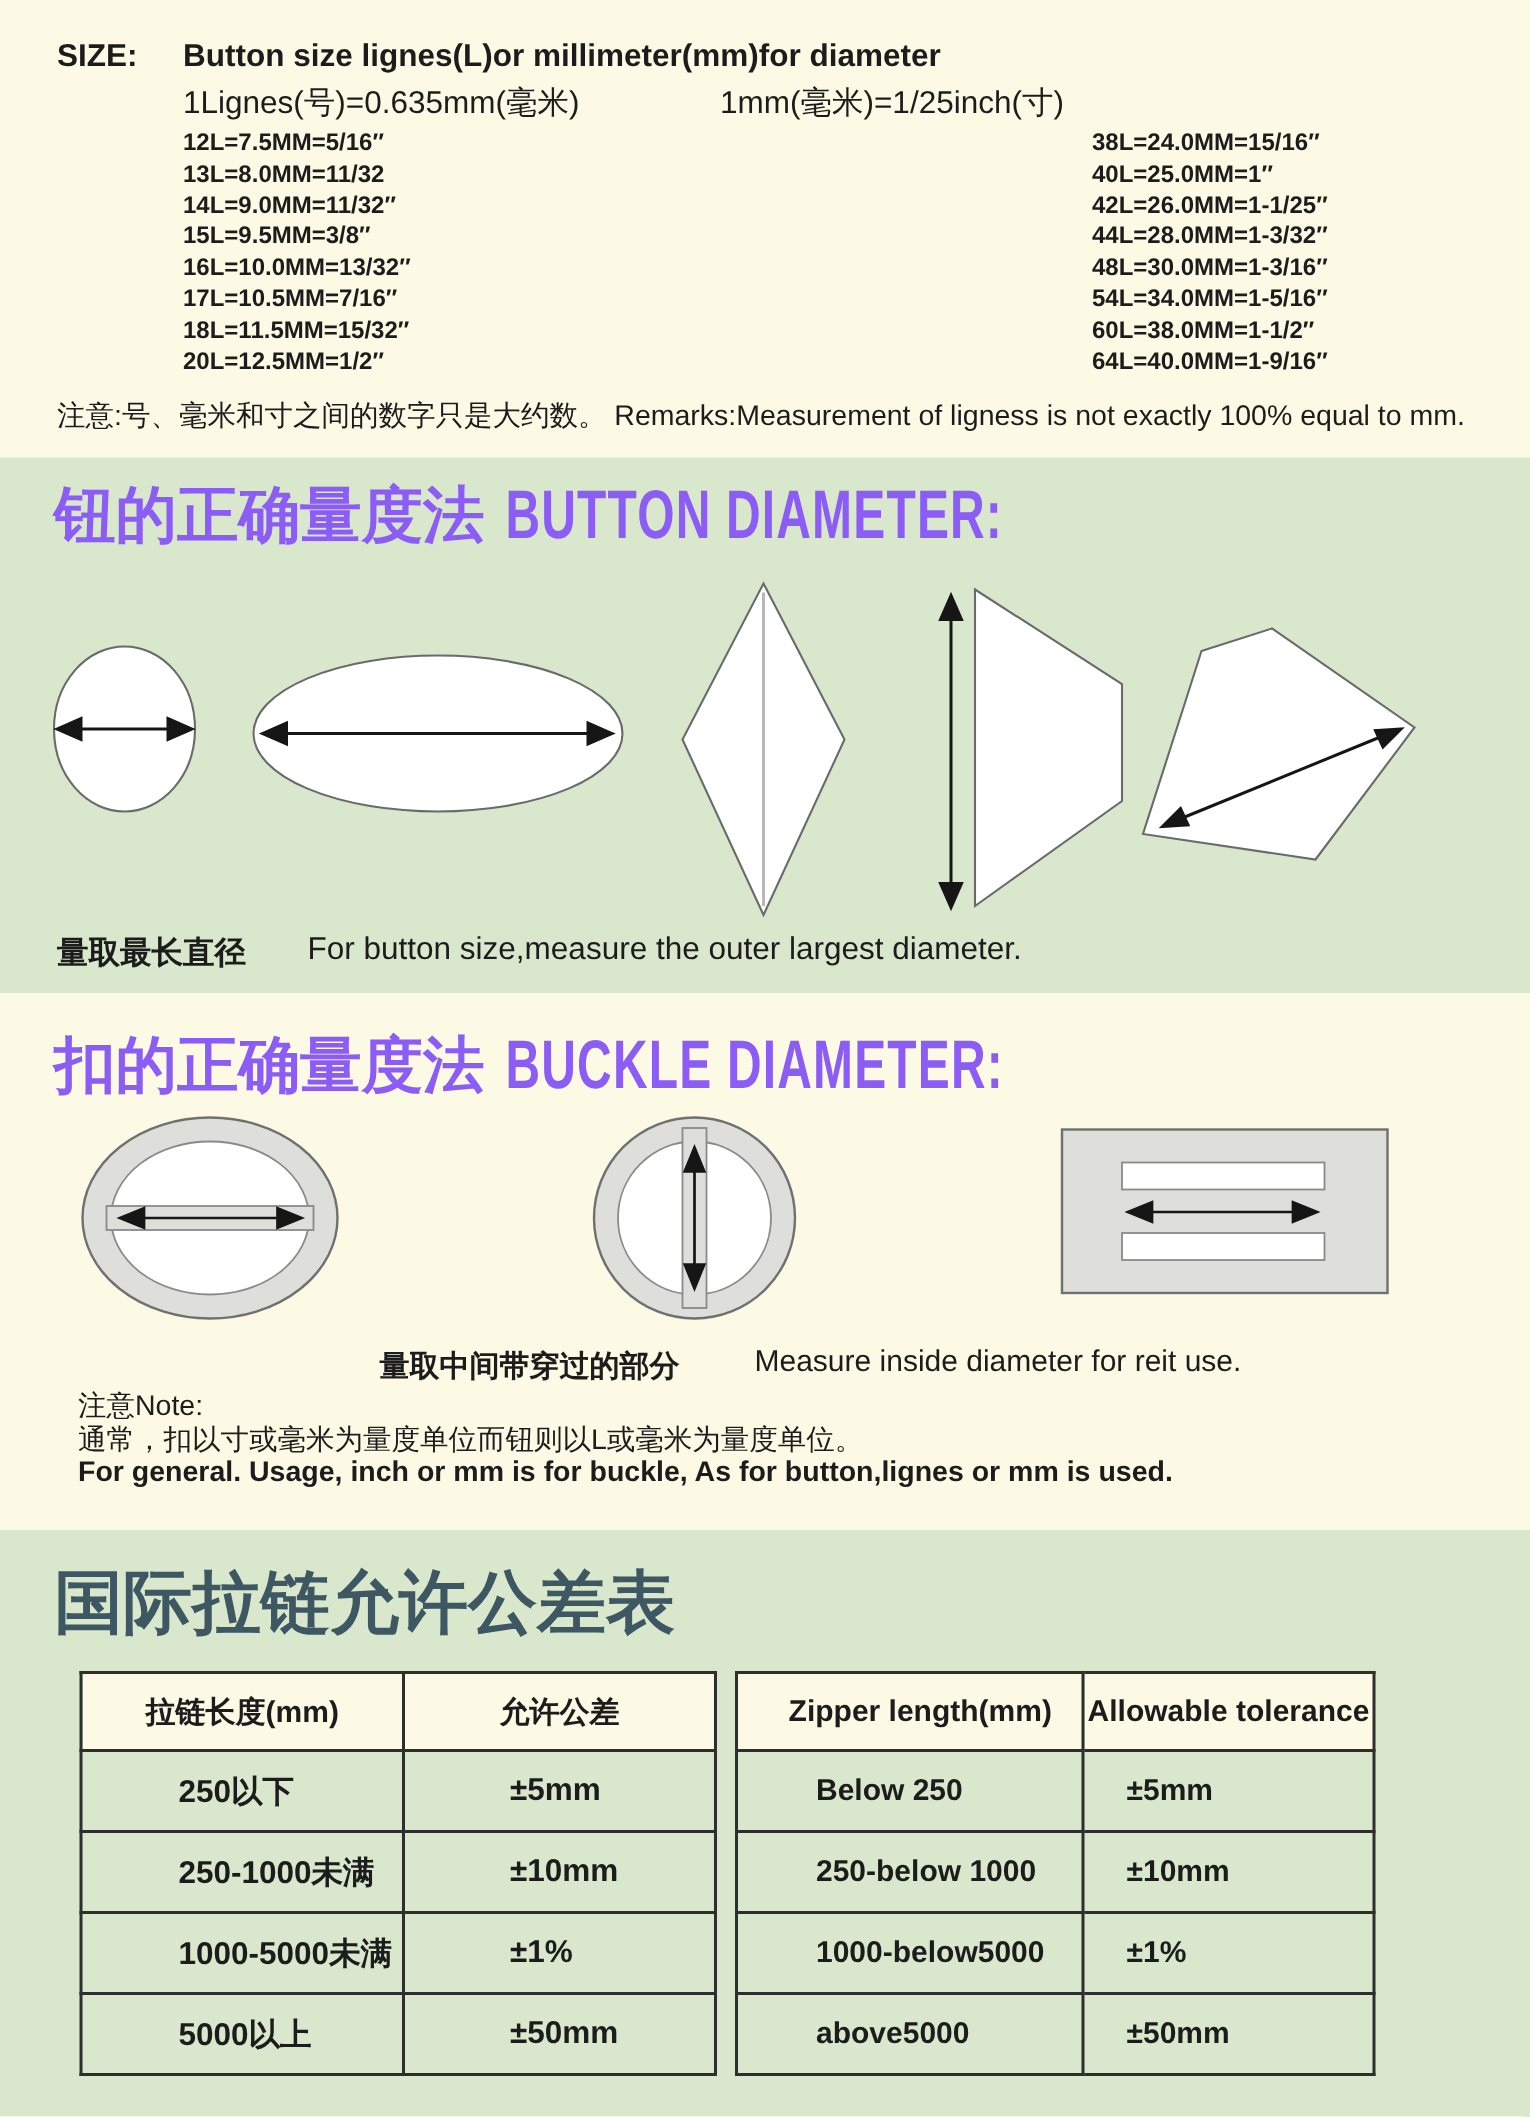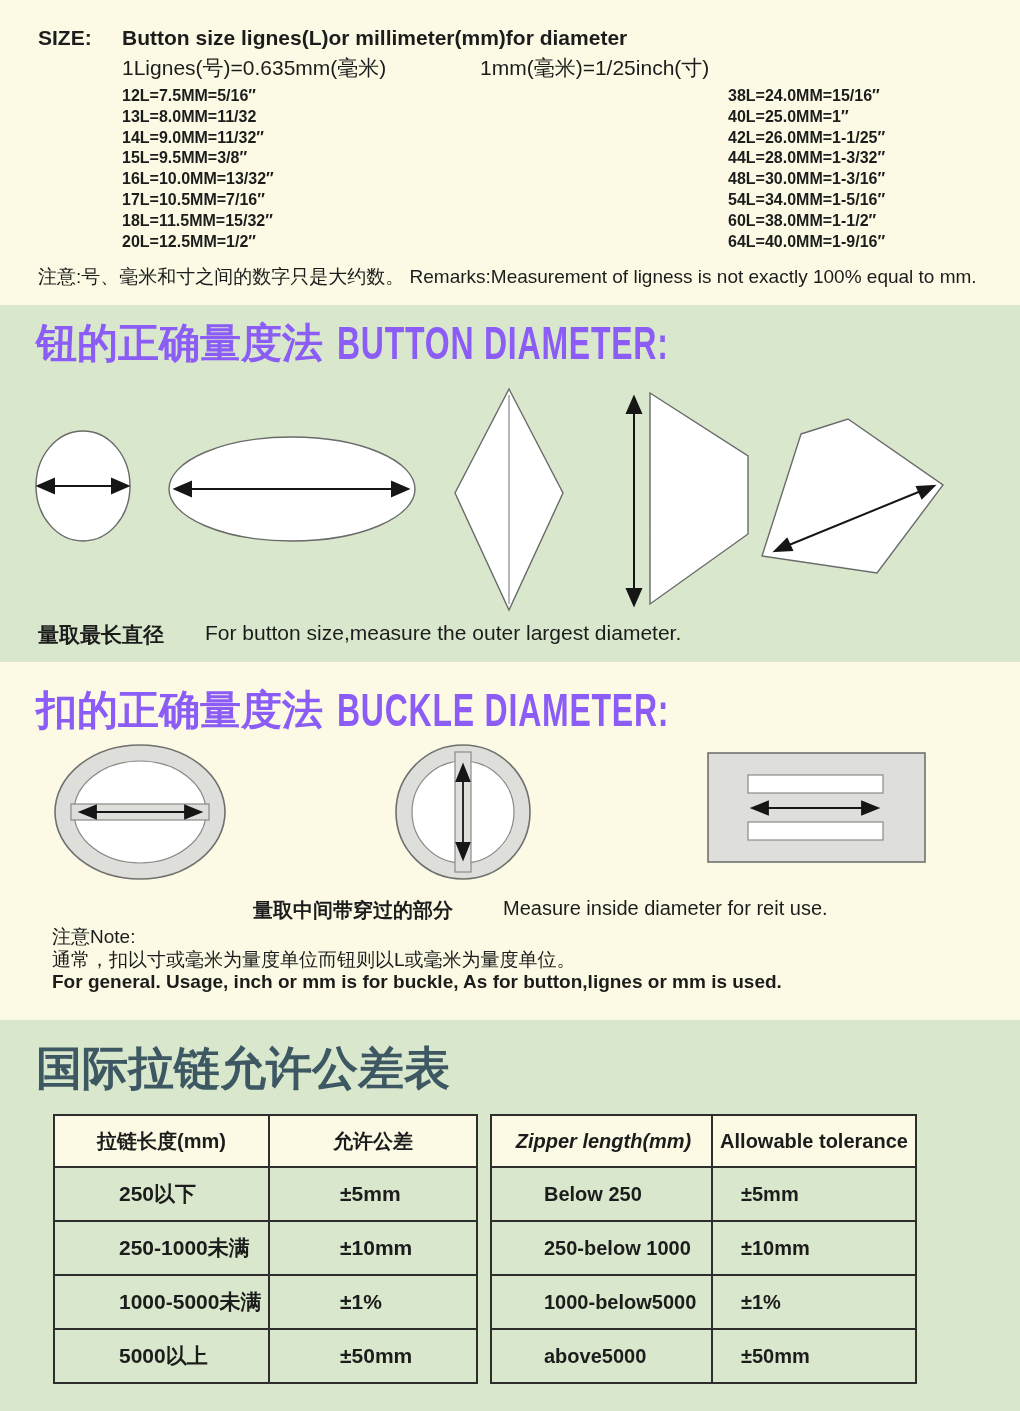--- a/index.html
+++ b/index.html
@@ -185,21 +185,21 @@
       <tr>
         <td class="c1">5000以上</td>
         <td class="c2">±50mm</td>
       </tr>
     </tbody>
   </table>
 
   <table class="tol tol-right">
     <tbody>
       <tr>
-        <td class="hdr c1" style="padding-left:4px;font-style:italic;">Zipper length(mm)</td>
+        <td class="hdr c1" style="padding-left:14px;">Zipper length(mm)</td>
         <td class="hdr">Allowable tolerance</td>
       </tr>
       <tr>
         <td class="c1">Below 250</td>
         <td class="c2">±5mm</td>
       </tr>
       <tr>
         <td class="c1">250-below 1000</td>
         <td class="c2">±10mm</td>
       </tr>

